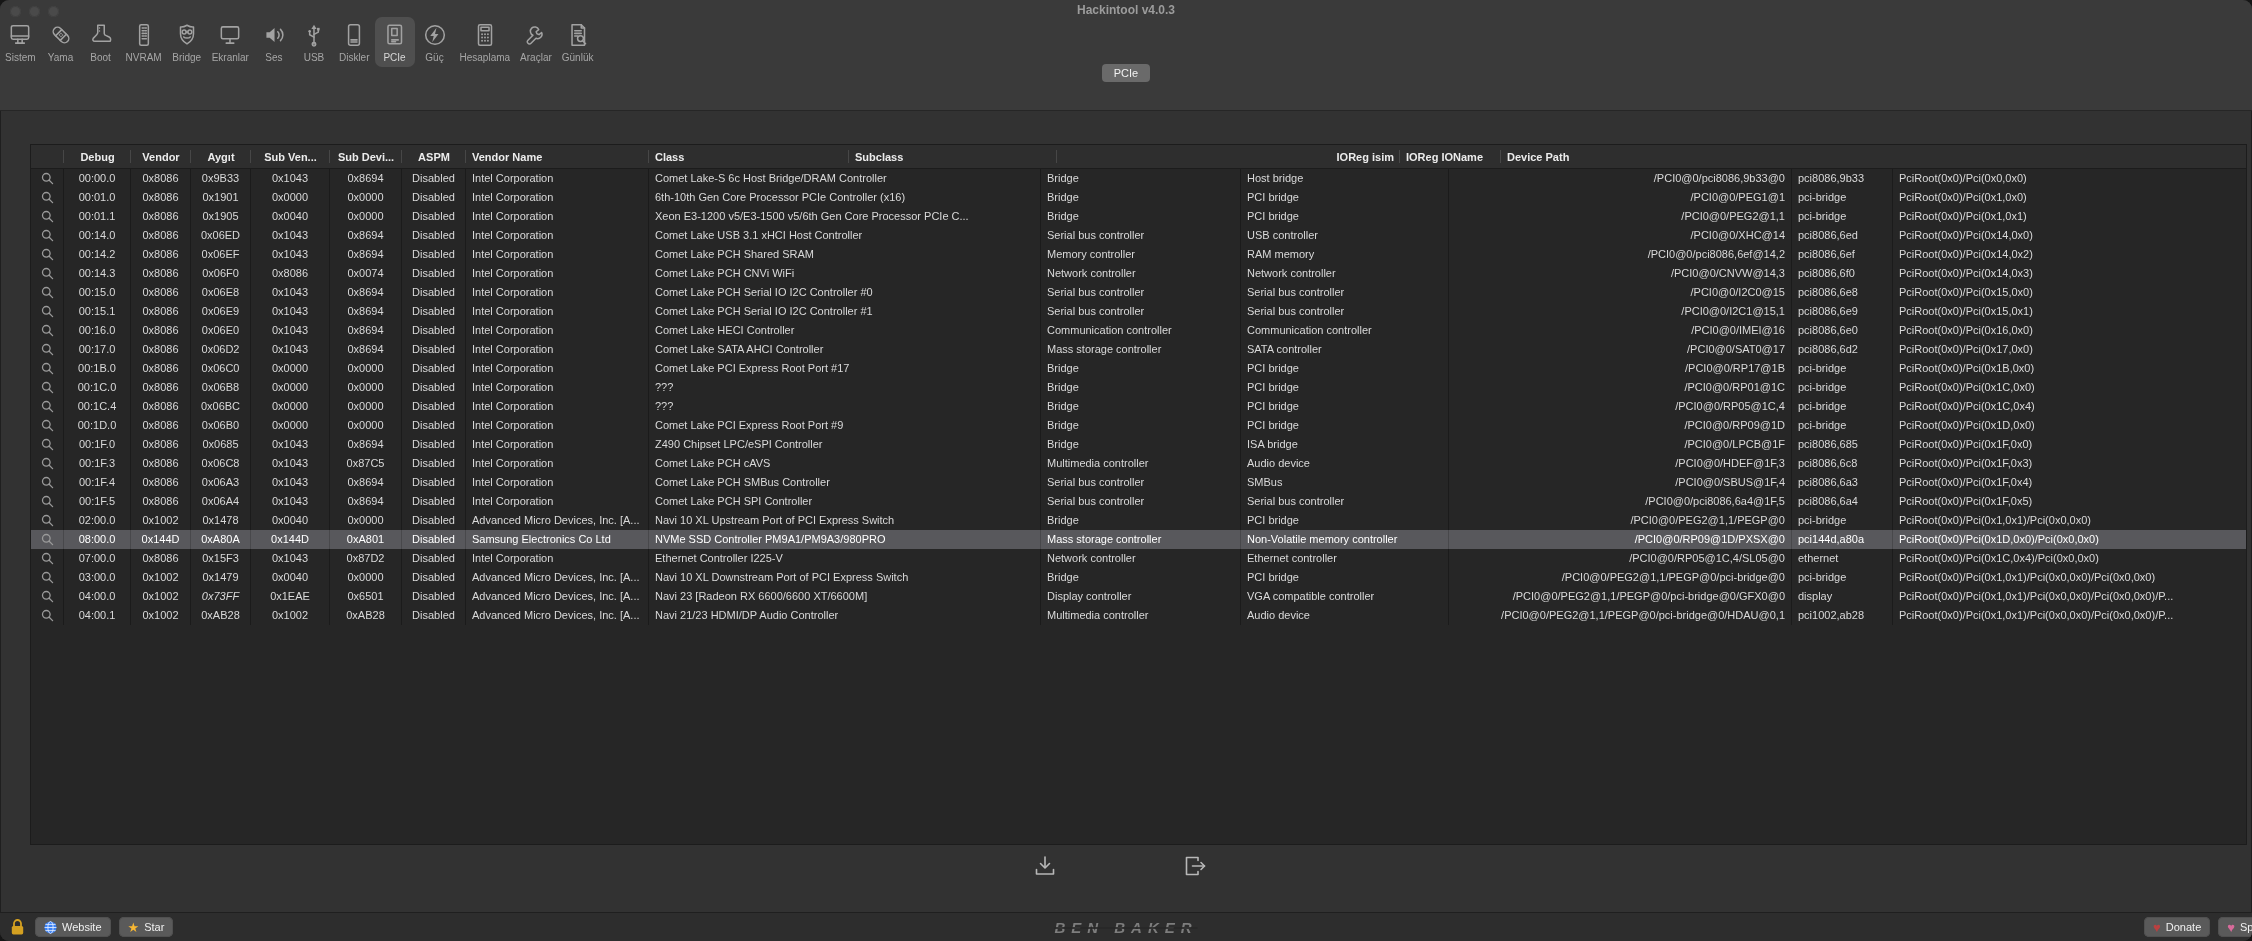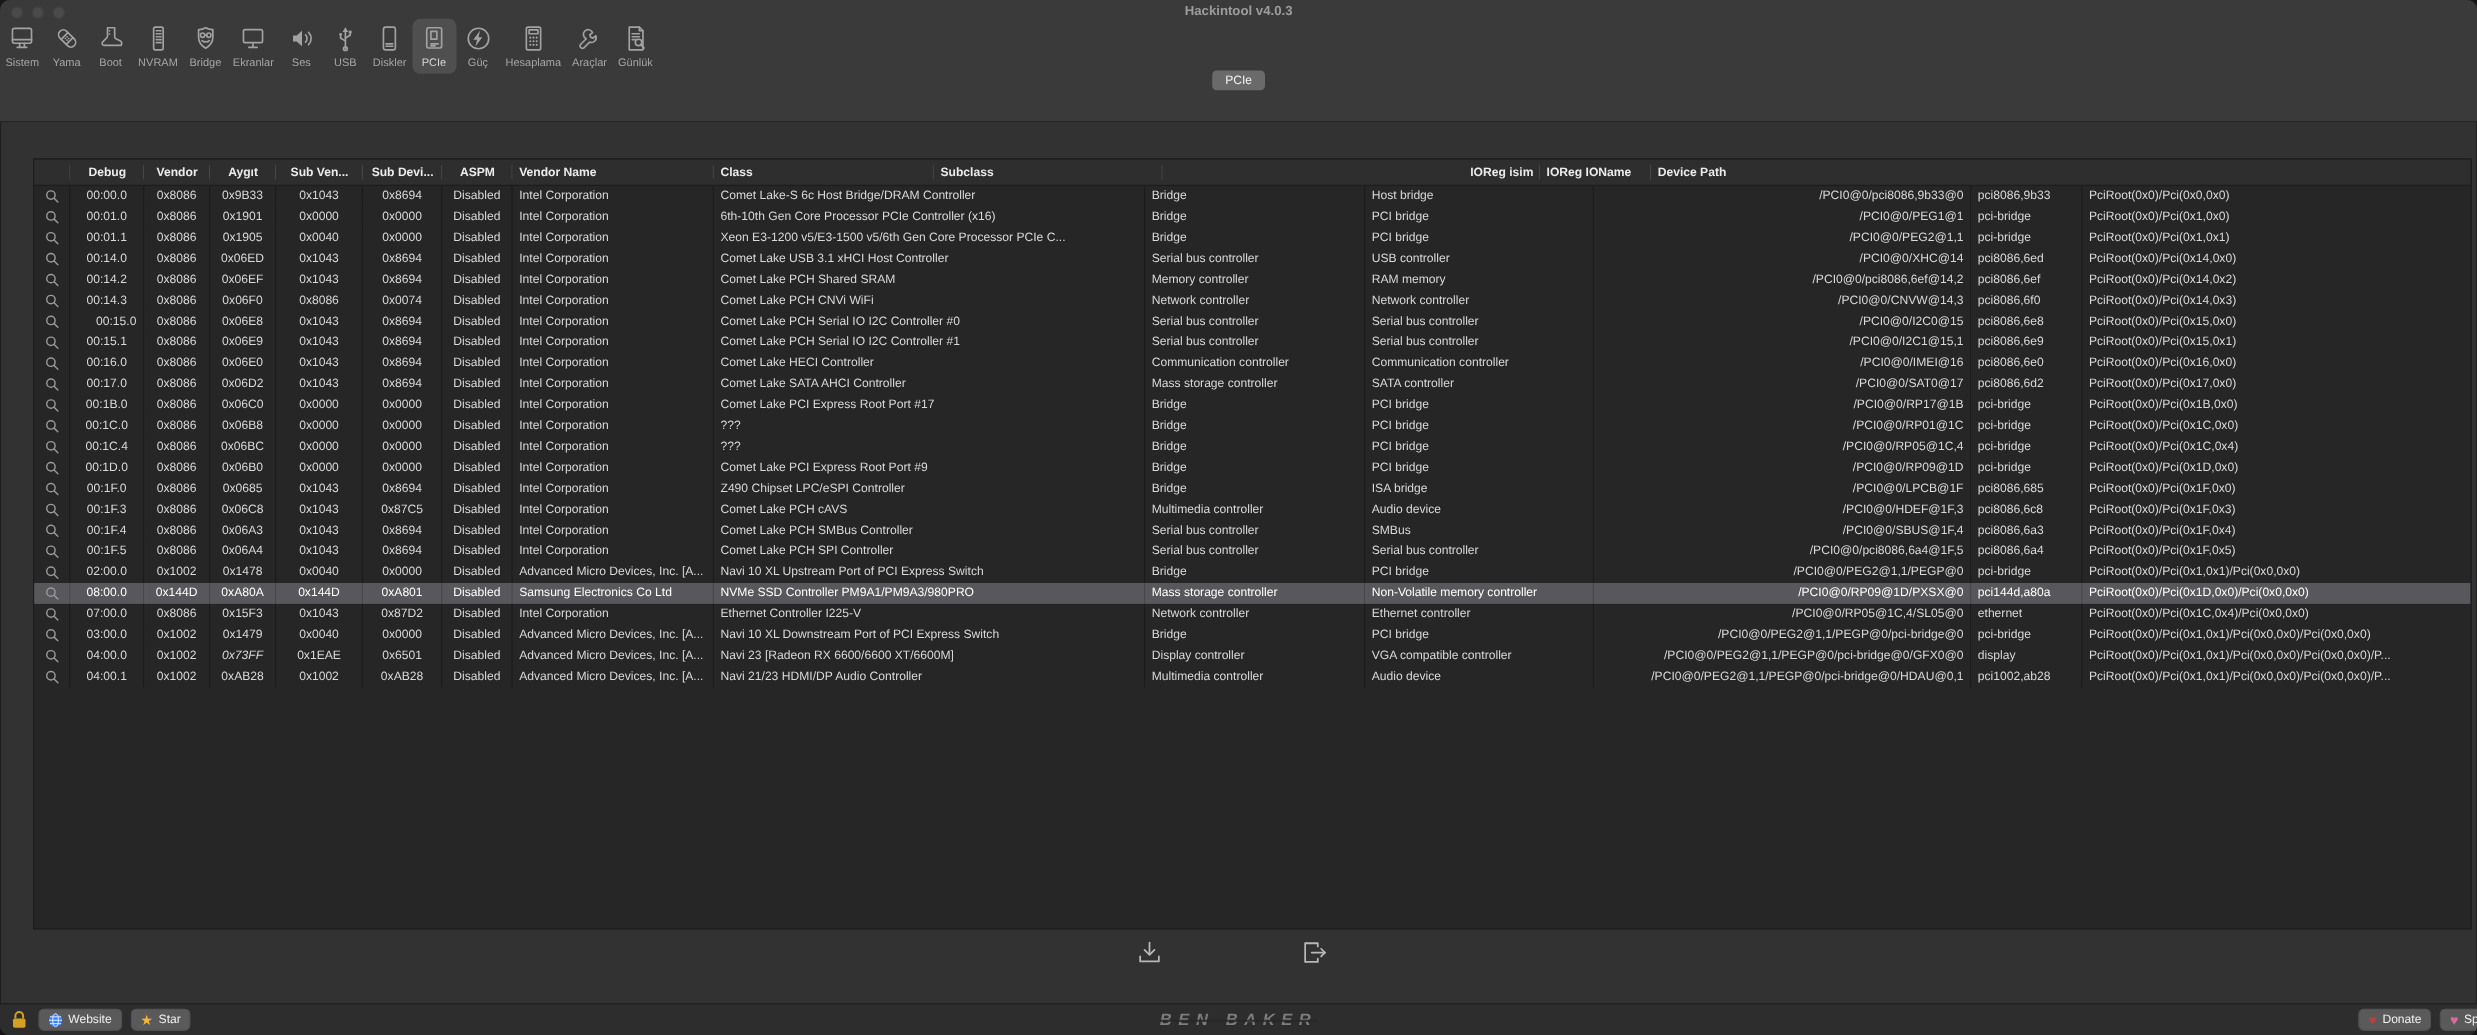--- a/index.html
+++ b/index.html
@@ -392,21 +392,21 @@
           <div class="td al-l" style="width: 101px;">pci8086,6f0</div>
           <div class="td al-l" style="width: 353px;">PciRoot(0x0)/Pci(0x14,0x3)</div>
         </div>
         <div class="tr">
           <div class="td search" style="width: 33px;">
             <svg width="13" height="13" viewBox="0 0 13 13" style="display:block">
               <circle cx="5.3" cy="5.3" r="3.8" fill="none" stroke="#9a9a9a" stroke-width="1.3"></circle>
               <line x1="8.2" y1="8.2" x2="11.6" y2="11.6" stroke="#9a9a9a" stroke-width="1.3" stroke-linecap="round"></line>
             </svg>
           </div>
-          <div class="td al-c" style="width: 67px; text-align: right;">00:15.0</div>
+          <div class="td al-c" style="width: 67px;">00:15.0</div>
           <div class="td al-c" style="width: 60px;">0x8086</div>
           <div class="td al-c" style="width: 60px;">0x06E8</div>
           <div class="td al-c" style="width: 79px;">0x1043</div>
           <div class="td al-c" style="width: 72px;">0x8694</div>
           <div class="td al-c" style="width: 64px;">Disabled</div>
           <div class="td al-l" style="width: 183px;">Intel Corporation</div>
           <div class="td al-l" style="width: 392px;">Comet Lake PCH Serial IO I2C Controller #0</div>
           <div class="td al-l" style="width: 200px;">Serial bus controller</div>
           <div class="td al-l" style="width: 208px;">Serial bus controller</div>
           <div class="td al-r" style="width: 343px;">/PCI0@0/I2C0@15</div>

